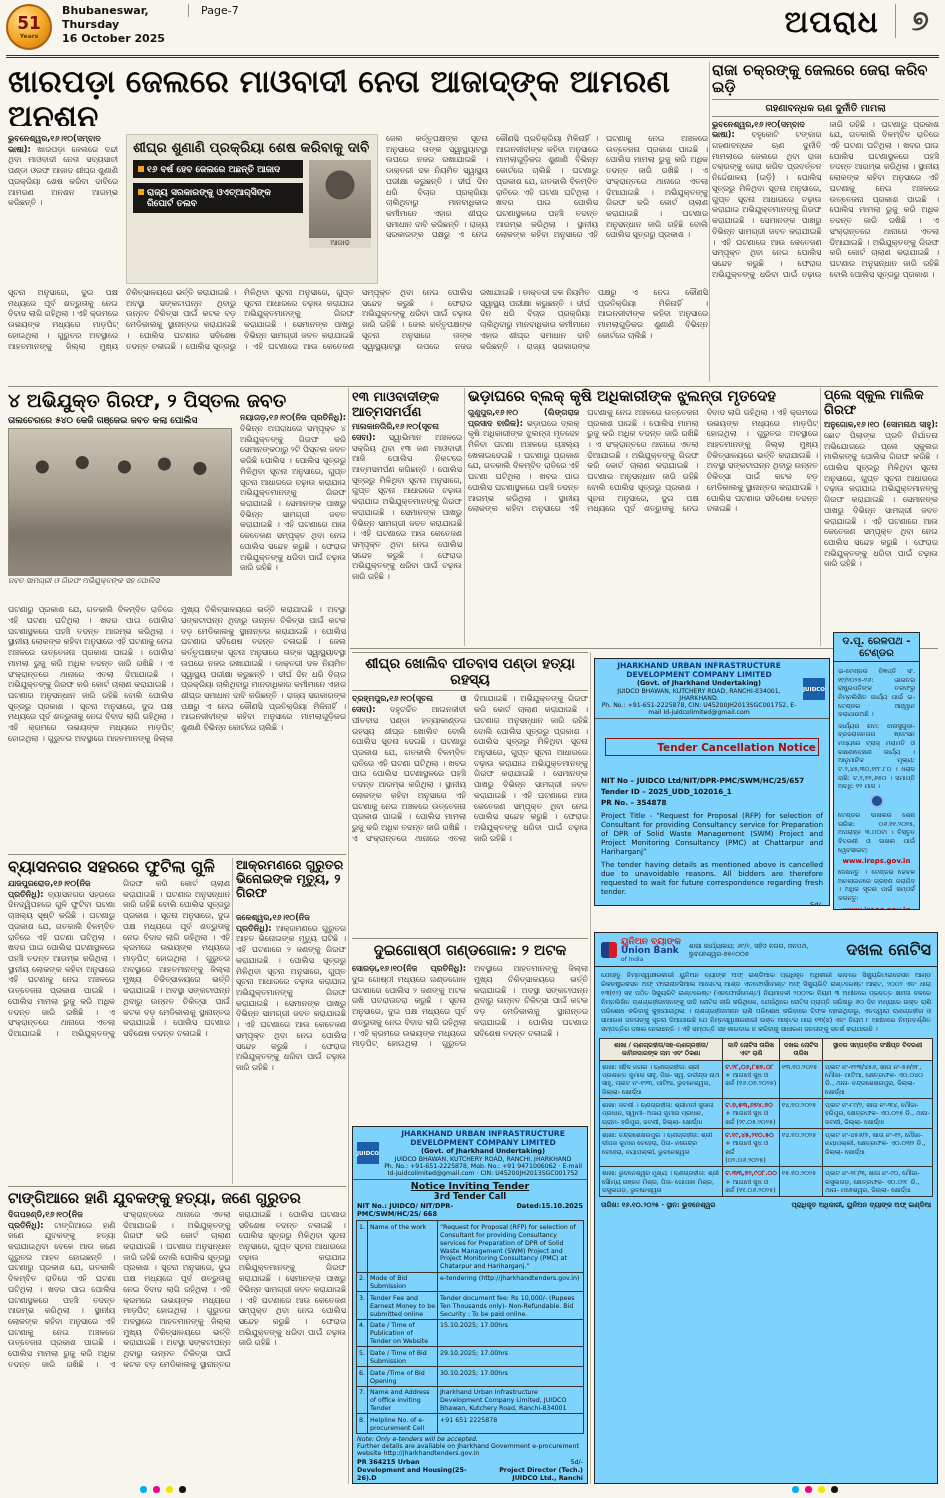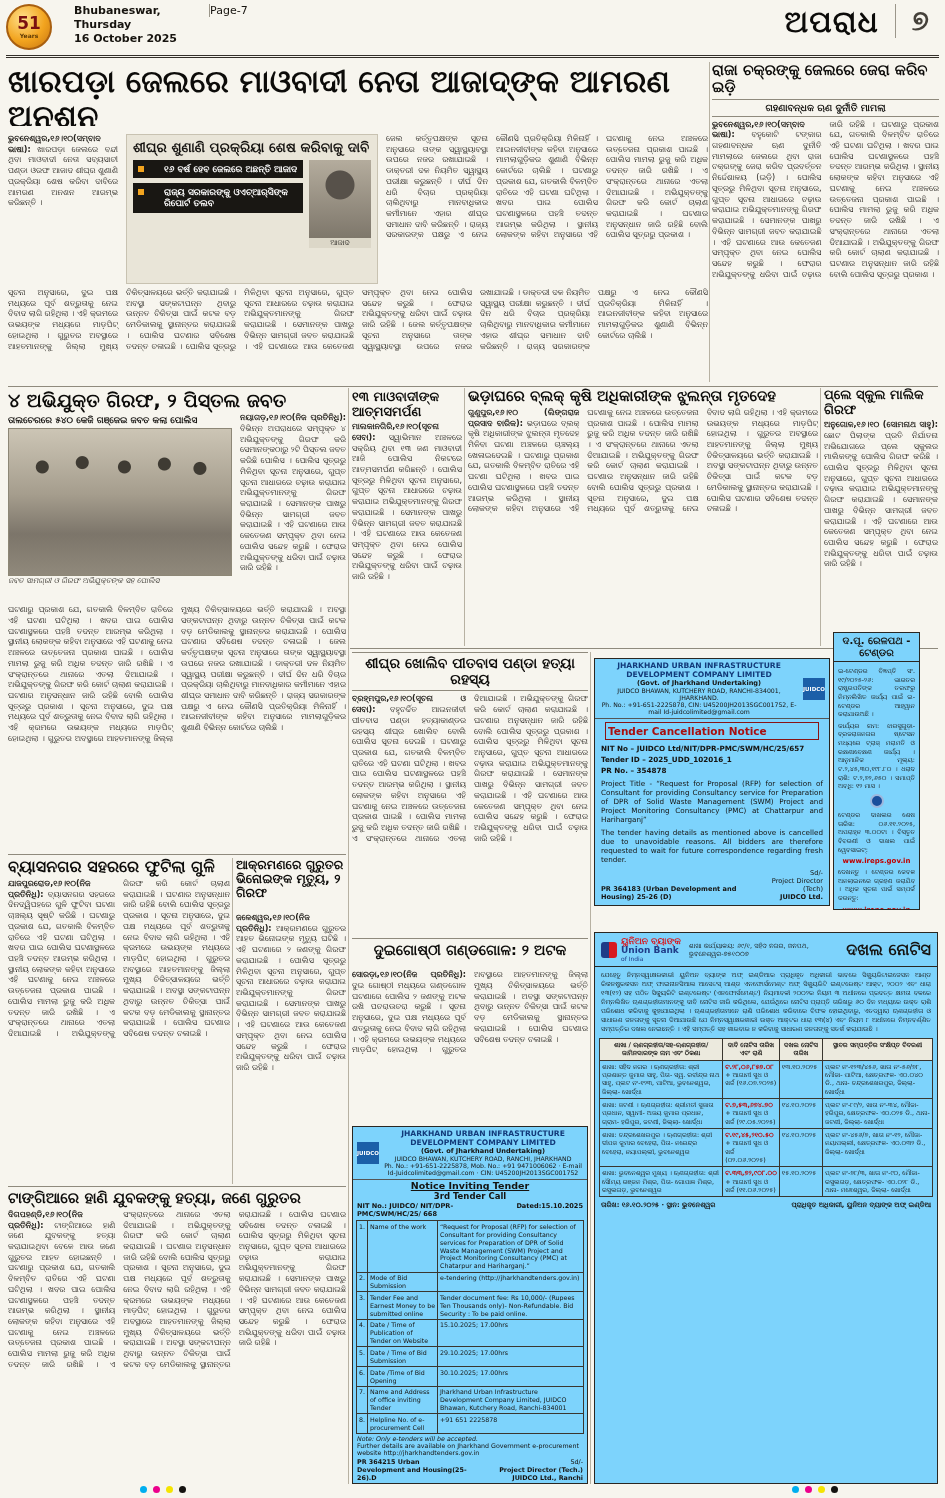--- a/index.html
+++ b/index.html
@@ -13,51 +13,51 @@
   .dl{font-weight:bold}
   .rule-h{position:absolute;background:#8f8a7d;height:1px}
   .rule-v{position:absolute;background:#b7b1a2;width:1px}
   .red{color:#c00000}
   .sm-caption{font-size:7.5px;font-style:italic;color:#33302a;line-height:1.25}
   
   .masthead{position:absolute;left:6px;top:4px;width:933px;height:54px;border-bottom:3px double #34302a;display:flex;align-items:flex-start}
   .badge{width:46px;height:46px;border-radius:50%;background:radial-gradient(circle at 35% 30%,#ffe08a,#f2a41f 55%,#c67312);border:2px solid #a85f10;display:flex;flex-direction:column;align-items:center;justify-content:center;color:#7a1010}
   .badge .n{font-size:17px;font-weight:bold;line-height:1}
   .badge .c{font-size:6px;font-weight:bold;color:#5d3a05}
-  .mast-date{margin-left:22px;font-size:11px;line-height:1.25;color:#17140f;font-weight:bold}
-  .mast-page{margin-left:32px;font-size:11px;color:#17140f;border-left:1px solid #9b968a;padding-left:0}
+  .mast-date{margin-left:10px;font-size:11px;line-height:1.25;color:#17140f;font-weight:bold}
+  .mast-page{margin-left:23px;font-size:11px;color:#17140f;border-left:1px solid #9b968a;padding-left:12px}
   .section-name{margin-left:auto;font-size:30px;font-weight:bold;color:#0c0b09;letter-spacing:1px}
   .pg-odia{font-size:28px;font-weight:bold;color:#45413a;margin:0 10px 0 16px;border-left:1px solid #9b968a;padding-left:16px}
   
   .lead-hl{font-size:31px}
   .infobox{background:#e9e5d8;border:1px solid #c8c2b1;padding:5px 6px;display:flex;flex-direction:column;gap:4px}
   .infobox-title{font-size:13.5px;font-weight:bold;line-height:1.15}
   .ib-row{display:flex;gap:6px}
   .bullets{flex:1;display:flex;flex-direction:column;gap:5px}
-  .bullet{background:#191713;color:#fff;font-size:9px;font-weight:bold;line-height:1.2;padding:4px 5px;display:flex;gap:20px;align-items:flex-start}
+  .bullet{background:#191713;color:#fff;font-size:9px;font-weight:bold;line-height:1.2;padding:4px 5px;display:flex;gap:3px;align-items:flex-start}
   .bullet .sq{width:6px;height:6px;background:#f2a41f;flex:0 0 auto;margin-top:2px}
   .portrait{width:62px;flex:0 0 auto;display:flex;flex-direction:column}
   .p-photo{height:78px;background:radial-gradient(circle at 50% 32%,#57514a 0 14px,transparent 15px),linear-gradient(180deg,#b4ac9d,#7e776b)}
   .portrait figcaption{font-size:7.5px;text-align:center;background:#dcd7c8}
   .photo-big{background:
     radial-gradient(circle at 15% 26%,#3f3b33 0 6px,transparent 7px),
     radial-gradient(circle at 33% 23%,#3f3b33 0 6px,transparent 7px),
     radial-gradient(circle at 52% 26%,#3f3b33 0 6px,transparent 7px),
     radial-gradient(circle at 70% 24%,#3f3b33 0 6px,transparent 7px),
     radial-gradient(circle at 86% 27%,#3f3b33 0 6px,transparent 7px),
     linear-gradient(180deg,#ccc5b5 0%,#a59d8d 45%,#7c756a 72%,#90897b 100%)}
   
   .notice{background:#7dd3fc;border:1.4px solid #2a2722}
   .org-hd{display:flex;gap:4px;align-items:center;padding:3px 4px;border-bottom:1px solid #555}
   .org-names{flex:1;text-align:center}
   .org-n1{font-size:7.6px;font-weight:bold;color:#123a7a;line-height:1.15}
   .org-n2{font-size:6.6px;font-weight:bold}
   .org-n3{font-size:6.2px}
   .jlogo{width:22px;height:22px;background:#1b5fa8;color:#fff;font-size:5.5px;font-weight:bold;display:flex;align-items:center;justify-content:center;flex:0 0 auto}
-  .cancel-band{margin:3px 10px;border:1.2px solid #8a1313;color:#a80f0f;font-weight:bold;text-align:left;font-size:10.5px;padding:2px}
+  .cancel-band{margin:19px 10px;border:1.2px solid #8a1313;color:#a80f0f;font-weight:bold;text-align:right;font-size:10.5px;padding:2px}
   .kv{font-size:7.2px;font-weight:bold;padding:1px 6px}
   .just{ text-align:justify}
   .nit-title{font-weight:bold;text-align:center;font-size:9.5px;text-decoration:underline}
   .nit-sub{font-weight:bold;text-align:center;font-size:8.5px}
   table{border-collapse:collapse;width:100%}
   .ntab td,.ntab th{border:1px solid #3a362f;font-size:6.3px;line-height:1.25;padding:1.5px 2px;vertical-align:top;text-align:left}
   .ubtab td,.ubtab th{border:1px solid #3a362f;font-size:6.4px;line-height:1.3;padding:2px;vertical-align:top;text-align:left}
   .ubtab th{background:#eceade;text-align:center}
   
   .ub-hd{display:flex;align-items:center;gap:8px;padding:4px 6px;border-bottom:1.2px solid #2a2722}
@@ -270,21 +270,21 @@
   <section class="abs" style="left:236px;top:858px;width:110px;height:326px">
     <h2 class="hl" style="font-size:12.5px;margin-bottom:13px">ଆକ୍ରମଣରେ ଗୁରୁତର ଭିନୋଇଙ୍କ ମୃତ୍ୟୁ, ୨ ଗିରଫ</h2>
     <div class="body-sm cols-1" style="height:270px">
       <b class="dl">ଜଳେଶ୍ୱର,୧୬।୧୦(ନିଜ ପ୍ରତିନିଧି):</b>
       <span>ଆକ୍ରମଣରେ ଗୁରୁତର ଆହତ ଭିନୋଇଙ୍କ ମୃତ୍ୟୁ ଘଟିଛି । ଏହି ଘଟଣାରେ ୨ ଜଣଙ୍କୁ ଗିରଫ କରାଯାଇଛି ।</span>
       <span>ପୋଲିସ ସୂତ୍ରରୁ ମିଳିଥିବା ସୂଚନା ଅନୁସାରେ, ଗୁପ୍ତ ସୂଚନା ଆଧାରରେ ଚଢ଼ାଉ କରାଯାଇ ଅଭିଯୁକ୍ତମାନଙ୍କୁ ଗିରଫ କରାଯାଇଛି । ସେମାନଙ୍କ ପାଖରୁ ବିଭିନ୍ନ ସାମଗ୍ରୀ ଜବତ କରାଯାଇଛି । ଏହି ଘଟଣାରେ ଆଉ କେତେଜଣ ସମ୍ପୃକ୍ତ ଥିବା ନେଇ ପୋଲିସ ସନ୍ଦେହ କରୁଛି । ଫେରାର ଅଭିଯୁକ୍ତଙ୍କୁ ଧରିବା ପାଇଁ ଚଢ଼ାଉ ଜାରି ରହିଛି ।</span>
     </div>
   </section>
 
   <section class="abs" style="left:352px;top:938px;width:236px;height:184px">
-    <h2 class="hl" style="font-size:14.5px;border-top:1px solid #8f8a7d;padding-top:3px;text-align:center;margin-bottom:12px">ଦୁଇଗୋଷ୍ଠୀ ଗଣ୍ଡଗୋଳ: ୨ ଅଟକ</h2>
+    <h2 class="hl" style="font-size:14.5px;border-top:1px solid #8f8a7d;padding-top:3px;text-align:center;margin-bottom:6px">ଦୁଇଗୋଷ୍ଠୀ ଗଣ୍ଡଗୋଳ: ୨ ଅଟକ</h2>
     <div class="body-sm cols-2" style="height:150px">
       <b class="dl">ସୋରଡ଼ା,୧୬।୧୦(ନିଜ ପ୍ରତିନିଧି):</b>
       <span>ଦୁଇ ଗୋଷ୍ଠୀ ମଧ୍ୟରେ ଗଣ୍ଡଗୋଳ ଘଟଣାରେ ପୋଲିସ ୨ ଜଣଙ୍କୁ ଅଟକ ରଖି ପଚରାଉଚରା କରୁଛି ।</span>
       <span>ସୂଚନା ଅନୁସାରେ, ଦୁଇ ପକ୍ଷ ମଧ୍ୟରେ ପୂର୍ବ ଶତ୍ରୁତାକୁ ନେଇ ବିବାଦ ଲାଗି ରହିଥିଲା । ଏହି କ୍ରମରେ ଉଭୟଙ୍କ ମଧ୍ୟରେ ମାଡ଼ପିଟ୍ ହୋଇଥିଲା । ଗୁରୁତର ଅବସ୍ଥାରେ ଆହତମାନଙ୍କୁ ଜିଲ୍ଲା ମୁଖ୍ୟ ଚିକିତ୍ସାଳୟରେ ଭର୍ତ୍ତି କରାଯାଇଛି । ଅବସ୍ଥା ସଙ୍କଟାପନ୍ନ ଥିବାରୁ ଉନ୍ନତ ଚିକିତ୍ସା ପାଇଁ କଟକ ବଡ଼ ମେଡିକାଲକୁ ସ୍ଥାନାନ୍ତର କରାଯାଇଛି । ପୋଲିସ ଘଟଣାର ସବିଶେଷ ତଦନ୍ତ ଚଳାଇଛି ।</span>
     </div>
   </section>
 
   <section class="abs notice" style="left:352px;top:1126px;width:236px;height:358px">
     <div class="org-hd">
       <div class="jlogo">JUIDCO</div>

